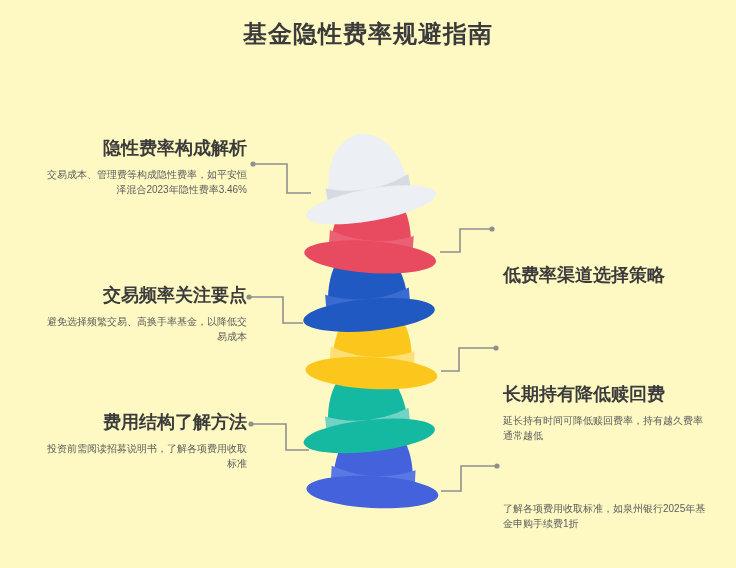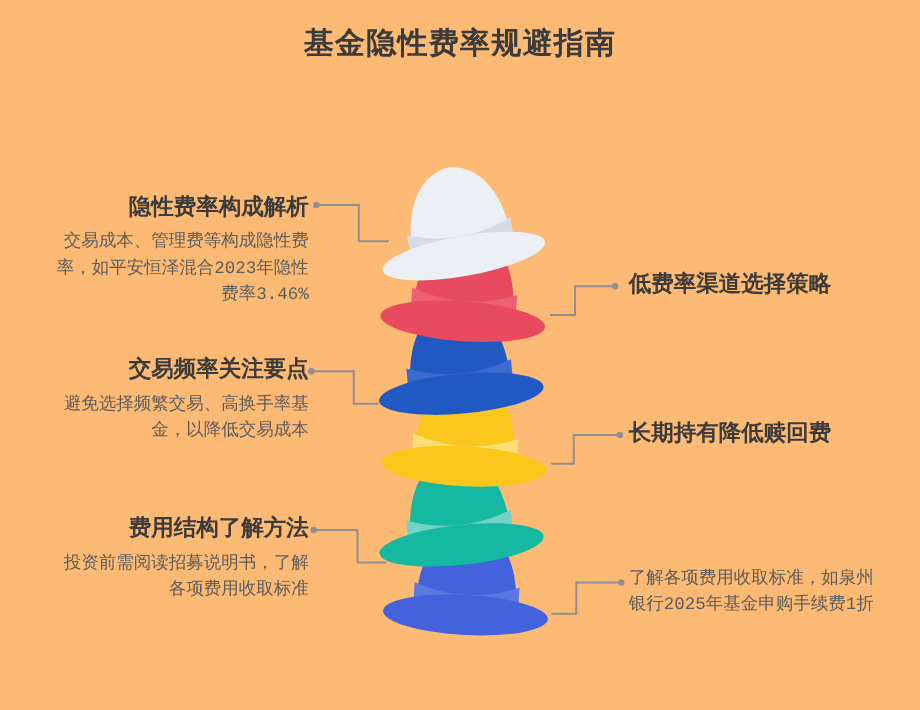--- a/index.html
+++ b/index.html
@@ -1,53 +1,52 @@
 <!DOCTYPE html>
 <html><head>
 <meta charset="utf-8">
 <style>
   html,body { margin:0; padding:0; background:#fff; }
   .canvas {
     position:relative;
     width:736px; height:568px;
-    background:#fdba74;
+    background:#fef9c3;
     overflow:hidden;
     font-family:"Liberation Sans", sans-serif;
   }
   .page-title {
     position:absolute; top:18px; left:0;
     width:100%;
     text-align:center;
     font-size:24px; font-weight:bold;
     color:#3b3b3b;
     letter-spacing:1px;
     margin:0;
   }
   .overlay-svg {
     position:absolute; top:0; left:0;
     width:736px; height:568px;
     pointer-events:none;
   }
   .info { position:absolute; width:205px; }
   .info.left  { text-align:right; left:42px; }
-  .info.right { text-align:left;  left:503px; }
+  .info.right { text-align:left;  left:503px;margin-top:48px; }
   .info h2 {
     margin:0 0 7px 0;
     font-size:18px; font-weight:bold;
     color:#3b3b3b;
     line-height:1.25;
   }
   .info p {
     margin:0;
-    font-size:14px;
+    font-size:10px;
     color:#5c5c5c;
     line-height:1.5;
-    font-family:Liberation Mono, monospace;
   }
-  .pos-l1 { top:154px; }
+  .pos-l1 { top:137px; }
   .pos-l2 { top:284px; }
   .pos-l3 { top:411px; }
   .pos-r1 { top:216px; }
   .pos-r2 { top:335px; }
   .pos-r3 { top:453px; }
   .connector { stroke:#8f8f8f; stroke-width:1.6; fill:none; }
   .connector-dot { fill:#8f8f8f; }
 </style>
 </head>
 <body>
@@ -123,18 +122,19 @@
   <div class="info left pos-l2">
     <h2>交易频率关注要点</h2>
     <p>避免选择频繁交易、高换手率基金，以降低交易成本</p>
   </div>
 
   <div class="info right pos-r1">
     <h2>低费率渠道选择策略</h2>
   </div>
   <div class="info right pos-r2">
     <h2>长期持有降低赎回费</h2>
+    <p>延长持有时间可降低赎回费率，持有越久费率通常越低</p>
   </div>
   <div class="info right pos-r3">
     <p>了解各项费用收取标准，如泉州银行2025年基金申购手续费1折</p>
   </div>
 
 </div>
 
 </body></html>

